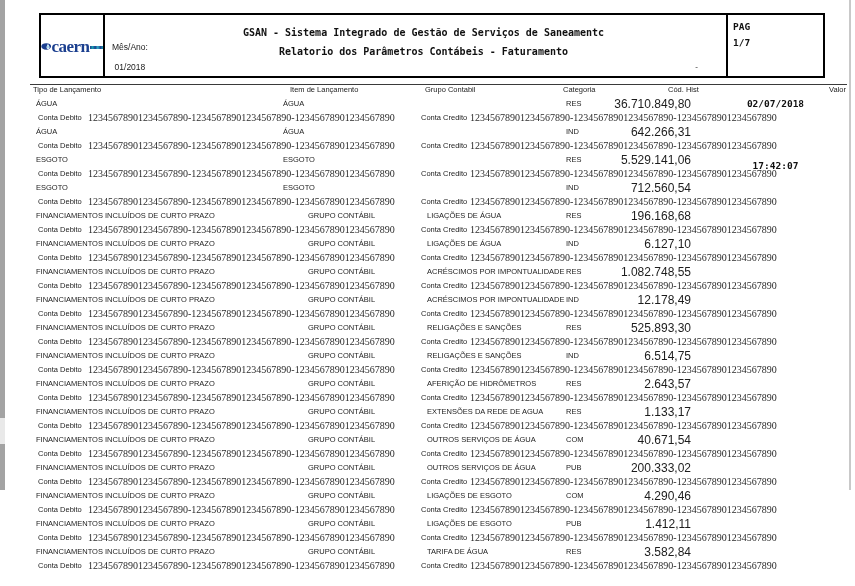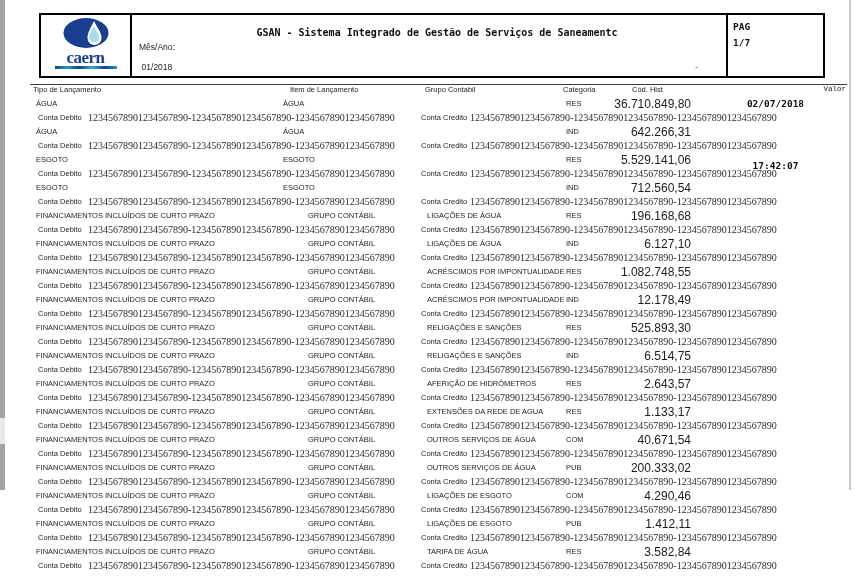--- a/index.html
+++ b/index.html
@@ -12,41 +12,41 @@
   
   .edge-left { position:absolute; left:0; top:0; width:5px; height:490px; background:#a3a3a3; }
   .edge-left .notch { position:absolute; left:0; top:418px; width:5px; height:26px; background:#e9e9e9; }
   .edge-right { position:absolute; left:849px; top:0; width:2px; height:490px; background:#c9c9c9; }
 
   
   .header-box {
     position:absolute; left:39px; top:13px; width:786px; height:65px;
     border:2px solid #000; display:flex;
   }
-  .logo-cell { width:91px; border-right:2px solid #000; display:flex; flex-direction:column; align-items:center; padding-top:2px; }
+  .logo-cell { width:64px; border-right:2px solid #000; display:flex; flex-direction:row; align-items:center; padding-top:2px; }
   .logo-mark { display:block; }
   .logo-word { font-family:"Liberation Serif", serif; font-weight:bold; font-size:17px; line-height:15px; letter-spacing:-0.5px; color:#1b3f8f; }
   .logo-strip { width:62px; height:3px; margin-top:1px;
     background:linear-gradient(90deg,#1b3f8f 0%,#1b9fb0 20%,#1b3f8f 40%,#32b0c8 60%,#1b3f8f 80%,#1b9fb0 100%); }
 
   .title-cell { flex:1; position:relative; text-align:center; padding-top:8px; padding-left:16px; }
   .title-line { font-family:"DejaVu Sans Mono", monospace; font-weight:bold; font-size:10px; line-height:19px; color:#111; white-space:pre; }
   .mes-ano { position:absolute; left:7px; bottom:4px; font-size:8.5px; color:#222; display:flex; gap:10px;flex-direction:column; }
   .caret-mark { position:absolute; right:28px; bottom:2px; font-size:8px; color:#333; }
 
   .pag-cell { width:97px; border-left:2px solid #000; font-family:"DejaVu Sans Mono", monospace; font-size:9.5px; font-weight:600; color:#111; padding-top:4px; }
   .pag-row1 { display:flex; justify-content:space-between; padding:0 16px 0 5px; line-height:16px;flex-direction:column; }
   .pag-date, .pag-time { text-align:center; line-height:16.5px;margin-top:45px; }
 
   
   .rule { position:absolute; left:30px; top:84px; width:817px; height:1px; background:#3a3a3a; }
   .col-headers { position:absolute; left:0; top:85px; width:855px; height:12px; font-size:7.5px; color:#1c1c1c; }
   .col-headers span { position:absolute; white-space:nowrap; }
   .ch-tipo { left:33px;text-align:right; } .ch-item { left:290px; } .ch-grupo { left:425px; }
-  .ch-cat { left:563px; } .ch-hist { left:632px; } .ch-valor { right:9px;font-family:Liberation Mono, monospace; }
+  .ch-cat { left:563px; } .ch-hist { left:668px; } .ch-valor { right:9px; }
 
   
   .rows { position:absolute; left:0; top:97px; width:700px; }
   .row { position:relative; height:14px; line-height:14px; font-size:7.5px; white-space:nowrap; }
   .row span { position:absolute; white-space:nowrap; }
   .entry-row .c-tipo { left:36px; }
   .entry-row .c-item { left:283px; }
   .entry-row .c-item.indent { left:308px; }
   .entry-row .c-grupo { left:427px; }
   .entry-row .c-cat { left:566px; }
@@ -71,20 +71,21 @@
       <svg class="logo-mark" width="48" height="33" viewBox="0 0 48 33">
         <ellipse cx="24" cy="16" rx="22.5" ry="15" fill="#1b3f8f"></ellipse>
         <path d="M32 4 C 35 10.5, 39.5 15, 39.5 21 A 7 7 0 0 1 25.5 21 C 25.5 15, 29 10.5, 32 4 Z" fill="#ffffff"></path>
         <path d="M32 9 C 34 13, 37 16.5, 37 20.5 A 5 5 0 0 1 27 20.5 C 27 16.5, 30 12.5, 32 9 Z" fill="#a8dcf0"></path>
       </svg>
       <div class="logo-word">caern</div>
       <div class="logo-strip"></div>
     </div>
     <div class="title-cell">
       <div class="title-line">GSAN - Sistema Integrado de Gestão de Serviços de Saneamentc</div>
+      <div class="title-line">Relatorio dos Parâmetros Contábeis - Faturamento</div>
       <div class="mes-ano">
         <span>Mês/Ano:</span>
         <span>01/2018</span>
       </div>
       <span class="caret-mark">ˇ</span>
     </div>
     <div class="pag-cell">
       <div class="pag-row1">
         <span>PAG</span>
         <span>1/7</span>

